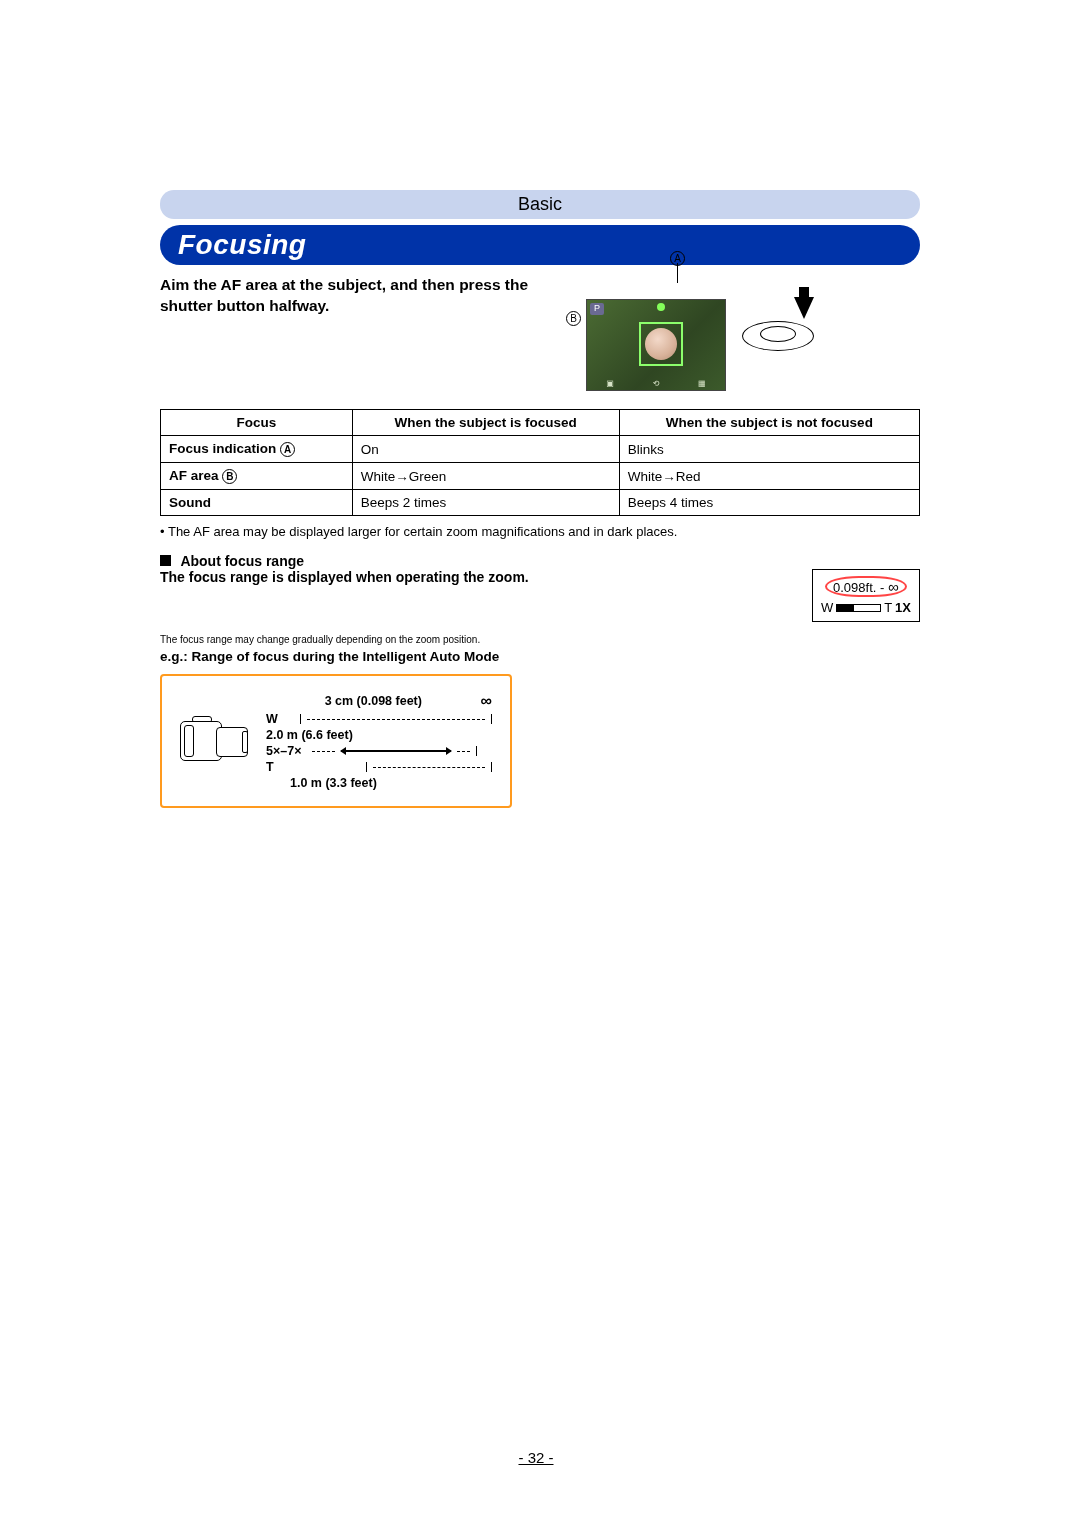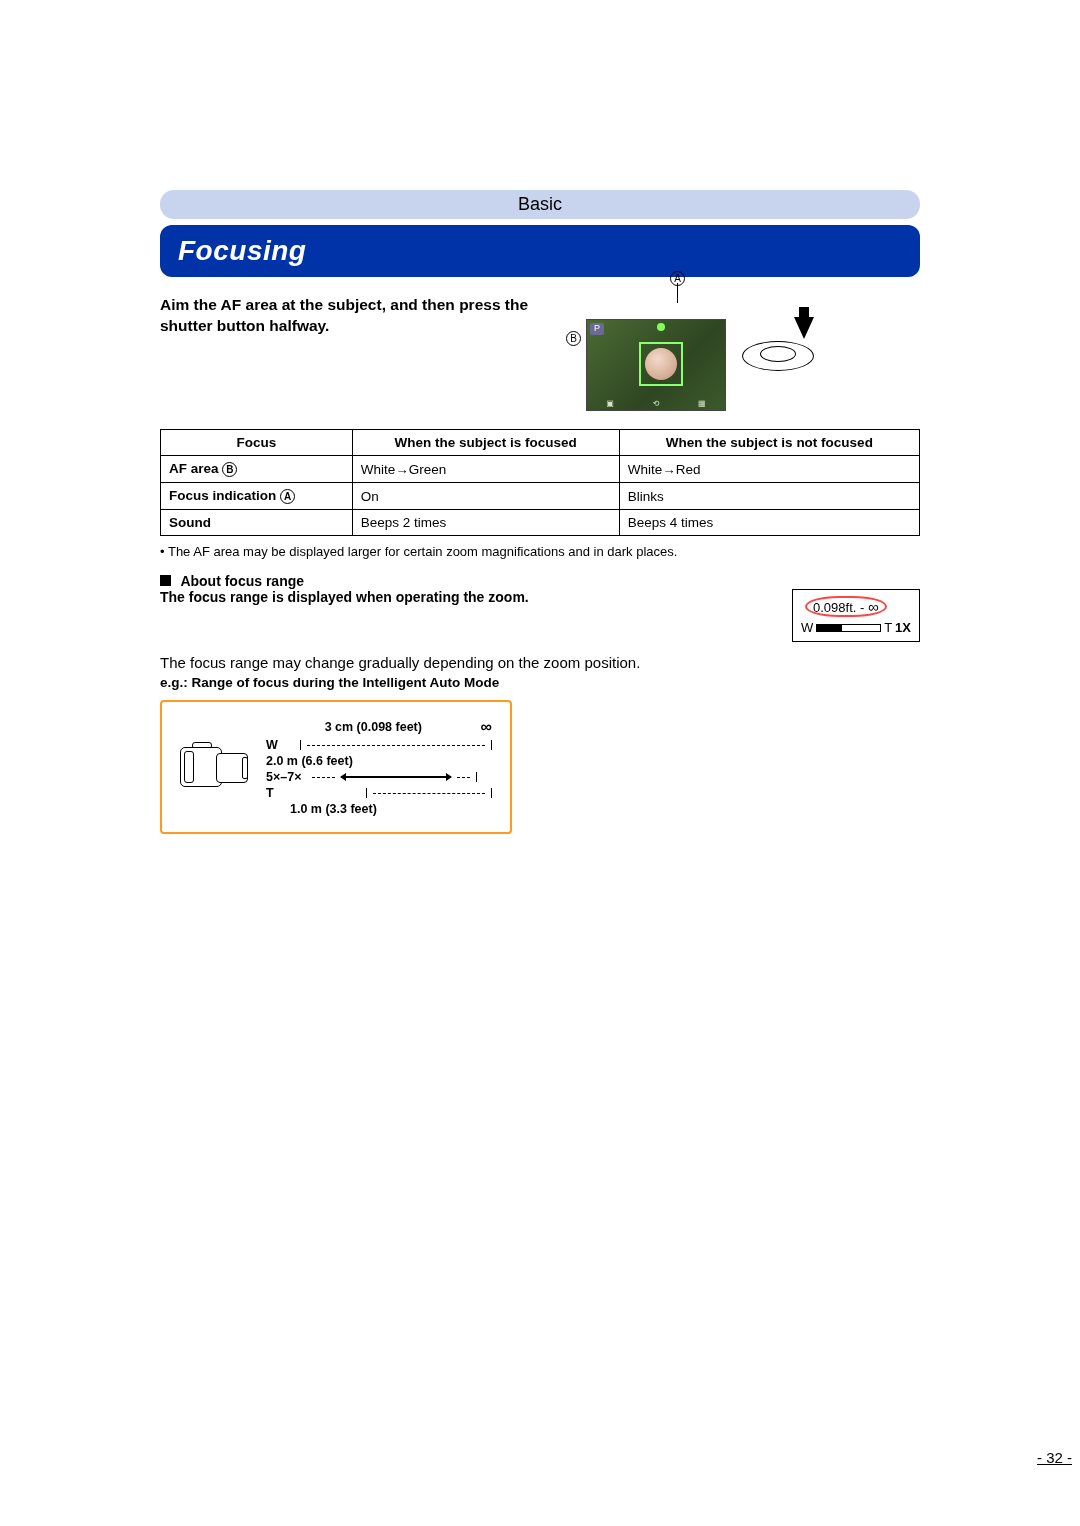--- a/index.html
+++ b/index.html
@@ -21,23 +21,23 @@
     background: #c8d4ee;
     border-radius: 14px;
     text-align: center;
     font-size: 18px;
     padding: 4px 0;
     margin: 0 auto 6px auto;
     width: 100%;
   }
   .title-band {
     background: #0033a8;
-    border-radius: 12px;
-    padding: 10px 18px;
-    margin-bottom: 18px;
+    border-radius: 20px;
+    padding: 4px 18px;
+    margin-bottom: 10px;
   }
   .title-band h1 {
     color: #fff;
     font-size: 28px;
     font-style: italic;
     font-weight: bold;
     margin: 0;
     letter-spacing: 0.5px;
   }
   .lead-row {
@@ -143,29 +143,29 @@
     font-size: 14px;
     margin-top: 14px;
   }
   .sub-head .square {
     display:inline-block;width:11px;height:11px;background:#000;margin-right:6px;
     vertical-align: baseline;
   }
   .zoom-row{display:flex;gap:18px;align-items:flex-start;}
   .zoom-text{flex:1;}
   .zoom-ind{
-    border:1.5px solid #000;background:#fff;padding:6px 8px;width:128px;
+    border:1.5px solid #000;background:#fff;padding:6px 8px;width:108px;
     font-size:13px;color:#000;
   }
   .zoom-ind .oval{
     border:2px solid #ff4444;border-radius:50%/60%;display:inline-block;
     padding:0 6px;margin-left:4px;
   }
   .zoom-bar{display:flex;align-items:center;gap:3px;margin-top:3px;font-size:13px;}
-  .plain-line{font-size:15px;margin:12px 0 4px;}
+  .plain-line{font-size:10px;margin:12px 0 4px;}
   .bold-line{font-weight:bold;font-size:13.5px;margin:2px 0 10px;}
   .diagram{
     border:2px solid #ff9a1e;border-radius:4px;padding:14px 18px;width:352px;
     display:flex;gap:16px;align-items:center;
   }
   .cam{
     width:70px;height:56px;position:relative;
   }
   .cam .body{position:absolute;left:0;top:8px;width:42px;height:40px;border:1.5px solid #000;border-radius:5px;background:#fff;}
   .cam .grip{position:absolute;left:4px;top:12px;width:10px;height:32px;border:1px solid #000;border-radius:3px;}
@@ -179,21 +179,21 @@
   .dash{border-top:1.3px dashed #000;flex:1;height:0;}
   .vtick{display:inline-block;width:1px;height:10px;background:#000;vertical-align:middle;}
   .h-arrow{display:inline-block;height:1.3px;background:#000;position:relative;}
   .h-arrow::before,.h-arrow::after{
     content:"";position:absolute;width:0;height:0;top:-3px;
     border-top:4px solid transparent;border-bottom:4px solid transparent;
   }
   .h-arrow::before{left:-1px;border-right:6px solid #000;}
   .h-arrow::after{right:-1px;border-left:6px solid #000;}
   .pg-num{
-    position:absolute;bottom:60px;left:0;right:8px;text-align:right;font-size:15px;text-decoration:underline;
+    position:absolute;bottom:60px;left:0;right:8px;text-align:center;font-size:15px;text-decoration:underline;
   }
 </style>
 </head>
 <body>
 
 <div class="page">
 
   <div class="crumb">Basic</div>
 
   <div class="title-band">
@@ -234,33 +234,33 @@
     <thead>
       <tr>
         <th>Focus</th>
         <th>When the subject is focused</th>
         <th>When the subject is not focused</th>
       </tr>
     </thead>
     <tbody>
       <tr>
         <td>
+          <span>Focus indication </span>
+          <span class="lbl-circle">A</span>
+        </td>
+        <td style="font-weight:normal">On</td>
+        <td style="font-weight:normal">Blinks</td>
+      </tr>
+      <tr>
+        <td>
           <span>AF area </span>
           <span class="lbl-circle">B</span>
         </td>
         <td style="font-weight:normal">White→Green</td>
         <td style="font-weight:normal">White→Red</td>
-      </tr>
-      <tr>
-        <td>
-          <span>Focus indication </span>
-          <span class="lbl-circle">A</span>
-        </td>
-        <td style="font-weight:normal">On</td>
-        <td style="font-weight:normal">Blinks</td>
       </tr>
       <tr>
         <td>Sound</td>
         <td style="font-weight:normal">Beeps 2 times</td>
         <td style="font-weight:normal">Beeps 4 times</td>
       </tr>
     </tbody>
   </table>
 
   <div class="note">The AF area may be displayed larger for certain zoom magnifications and in dark places.</div>

